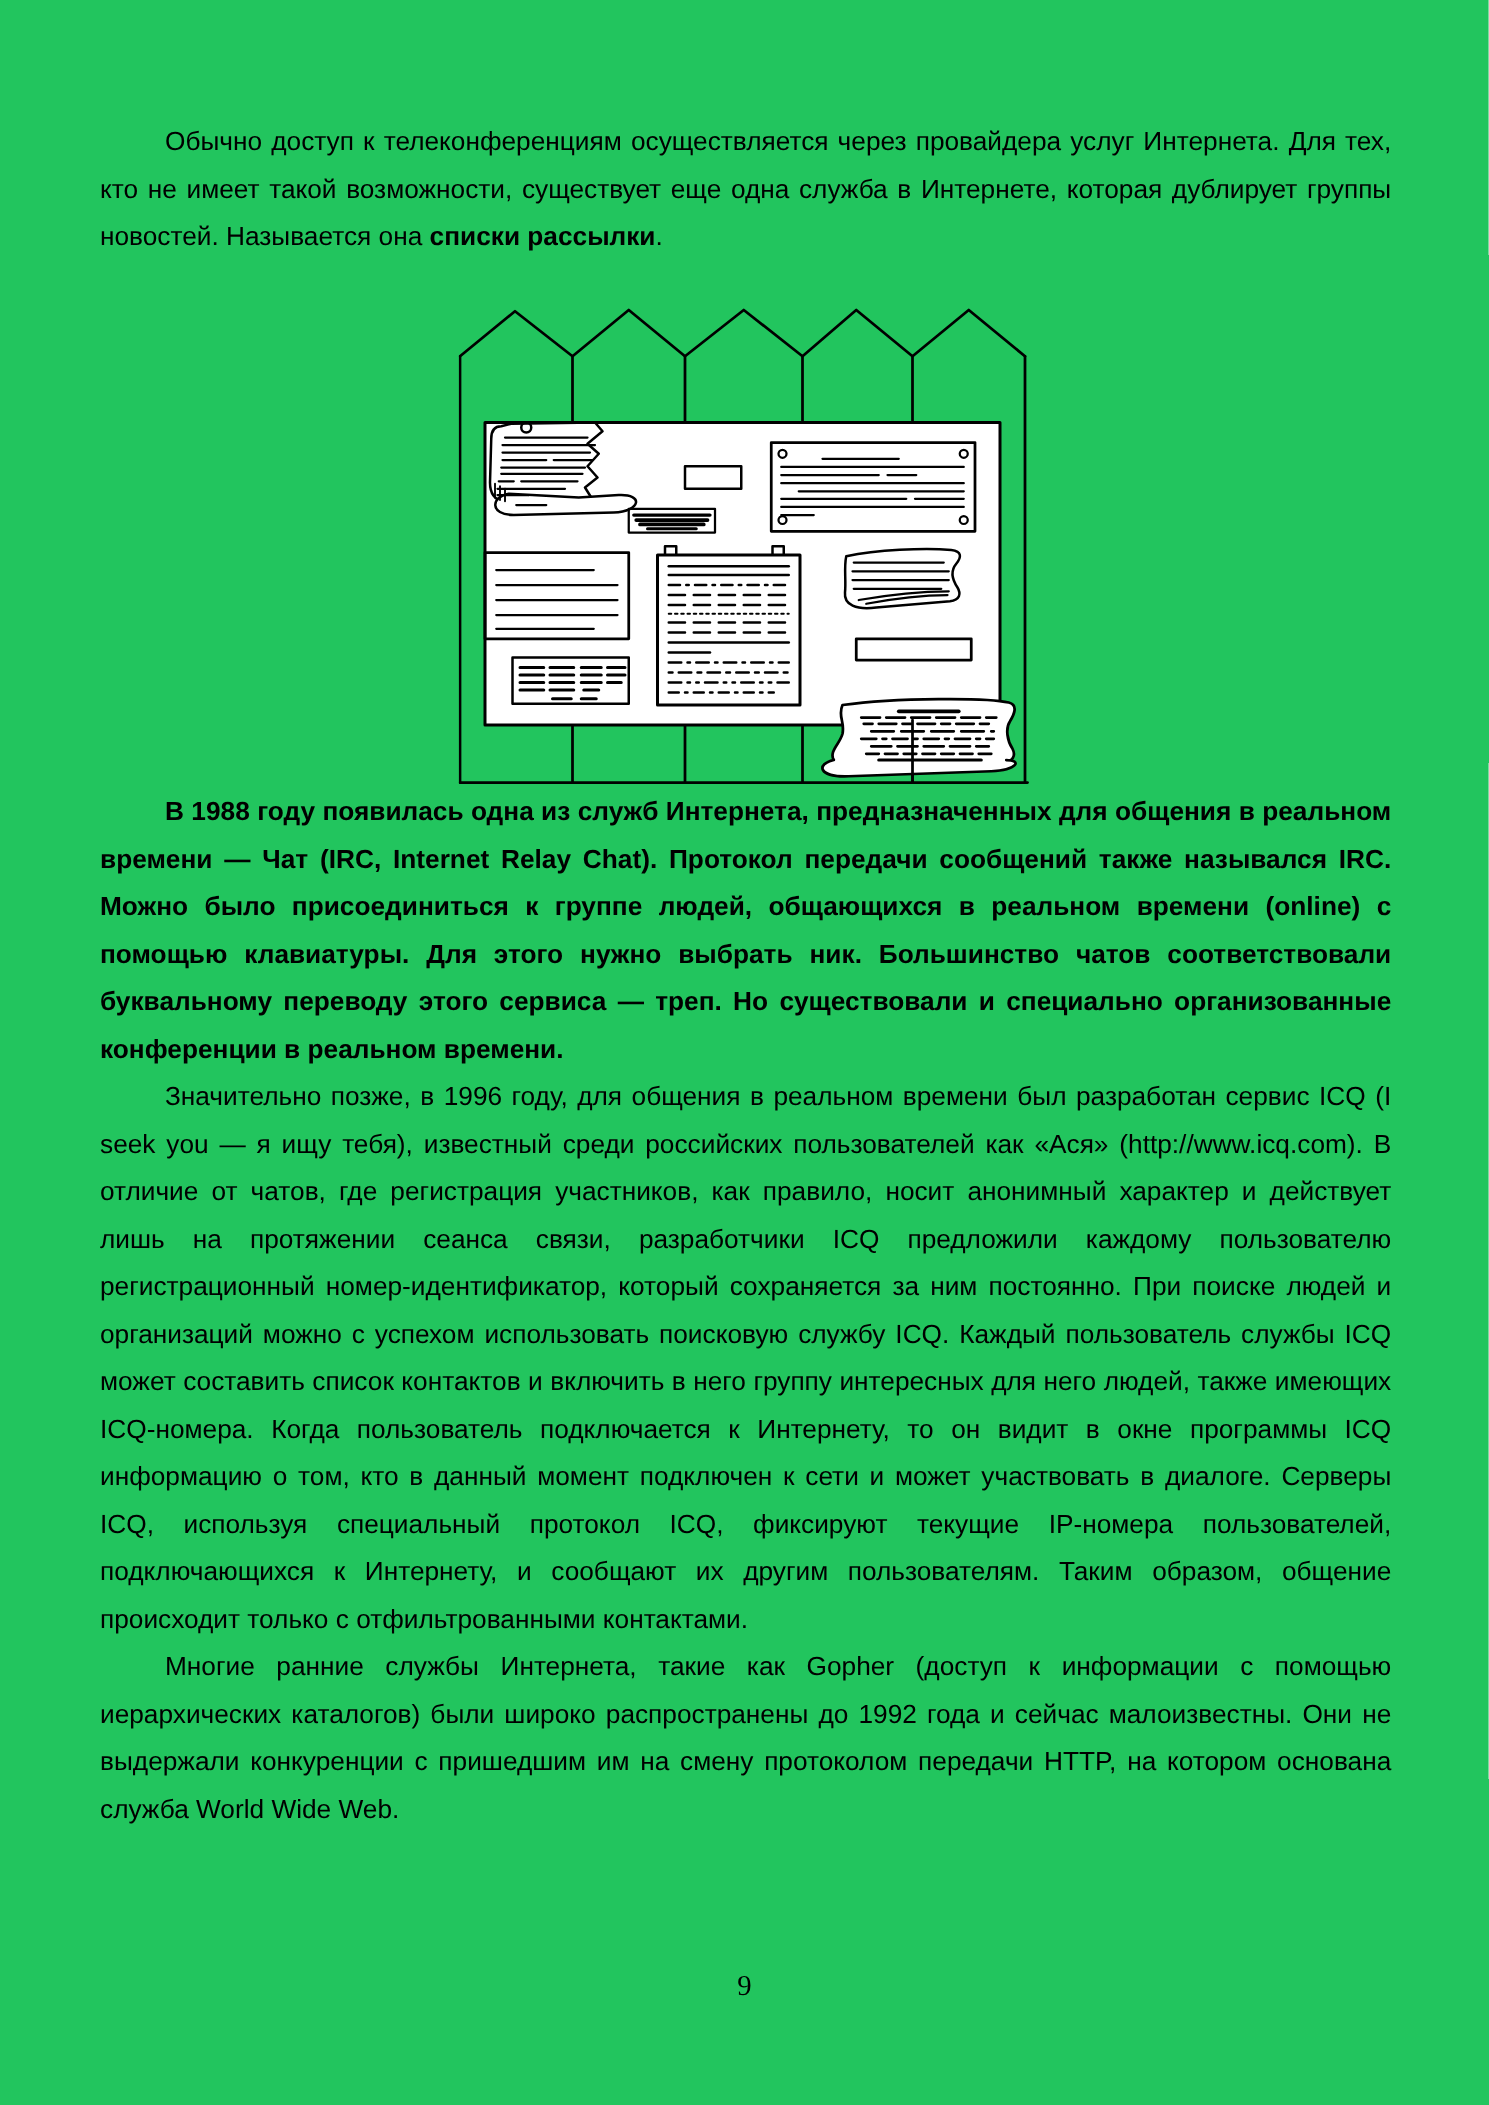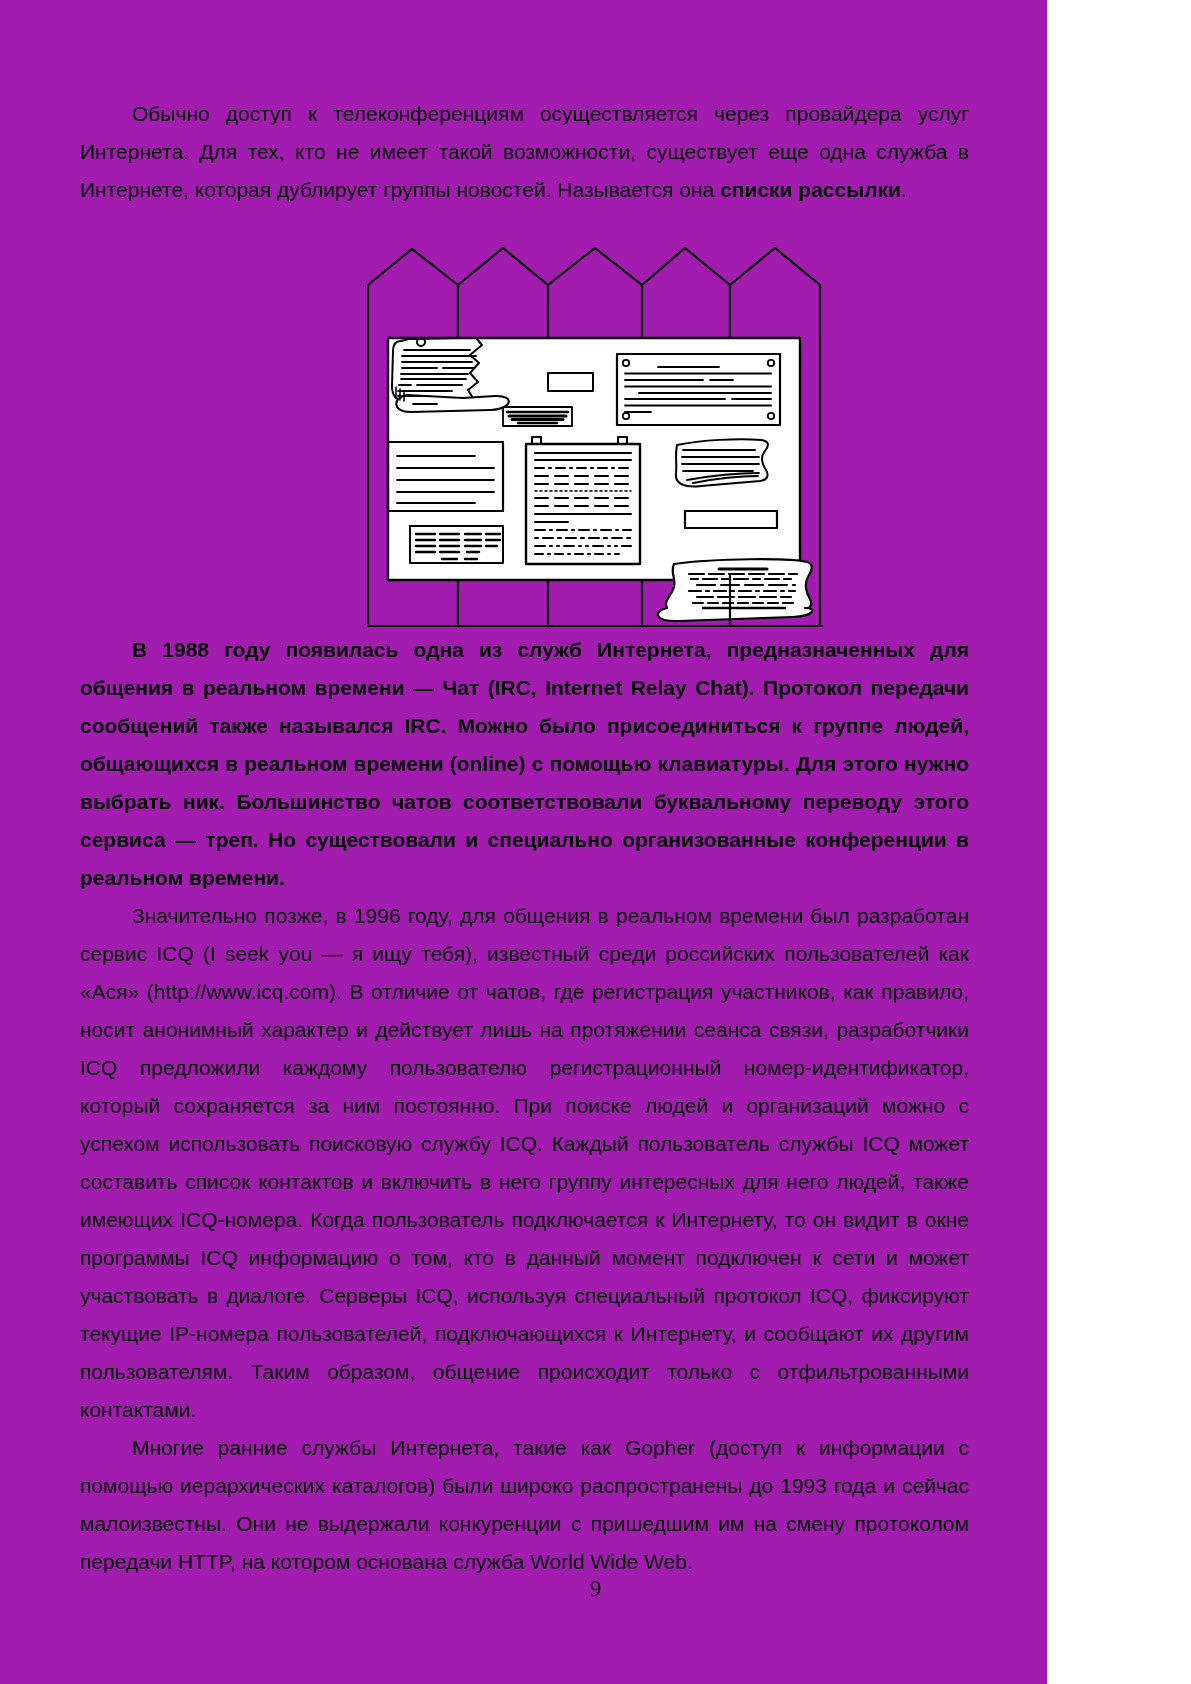--- a/index.html
+++ b/index.html
@@ -1,19 +1,19 @@
 <!DOCTYPE html>
 <html lang="ru"><head>
 <meta charset="utf-8">
 <style>
   html,body{margin:0;padding:0;background:#ffffff;}
   body{width:1191px;height:1684px;position:relative;
        font-family:"Liberation Sans",sans-serif;color:#000;}
-  .page{position:relative;width:1047px;height:1684px;box-sizing:border-box;
-        padding:0 78px 0 80px;overflow:hidden;background:#a21caf;}
+  .page{position:relative;width:1191px;height:1684px;box-sizing:border-box;
+        padding:0 78px 0 80px;overflow:hidden;background:#22c55e;}
   p.body-par{font-size:21px;line-height:38px;text-align:justify;
              text-indent:52px;margin:0;}
   p.body-par b{font-weight:bold;}
   #par-1{margin-top:95px;}
   #par-2{margin-top:2px;font-weight:bold;}
   .figure-wrap{width:458px;height:383px;margin:37px 0 0 287px;}
   .figure-wrap svg{display:block;}
   .page-number{position:absolute;left:0;width:1191px;top:1576px;
                text-align:center;font-family:"Liberation Serif",serif;
                font-size:23px;color:#000;}
@@ -134,16 +134,16 @@
 
         <path stroke-width="2.2" d="M363,330 V380"></path>
       </g>
     </svg>
   </div>
 
   <p class="body-par" id="par-2"><span>В 1988 году появилась одна из служб Интернета, предназначенных для общения в реальном времени — Чат (IRC, Internet Relay Chat). Протокол передачи сообщений также назывался IRC. Можно было присоединиться к группе людей, общающихся в реальном времени (online) с помощью клавиатуры. Для этого нужно выбрать ник. Большинство чатов соответствовали буквальному переводу этого сервиса — треп. Но существовали и специально организованные конференции в реальном времени.</span></p>
 
   <p class="body-par" id="par-3"><span>Значительно позже, в 1996 году, для общения в реальном времени был разработан сервис ICQ (I seek you — я ищу тебя), известный среди российских пользователей как «Ася» (http://www.icq.com). В отличие от чатов, где регистрация участников, как правило, носит анонимный характер и действует лишь на протяжении сеанса связи, разработчики ICQ предложили каждому пользователю регистрационный номер-идентификатор, который сохраняется за ним постоянно. При поиске людей и организаций можно с успехом использовать поисковую службу ICQ. Каждый пользователь службы ICQ может составить список контактов и включить в него группу интересных для него людей, также имеющих ICQ-номера. Когда пользователь подключается к Интернету, то он видит в окне программы ICQ информацию о том, кто в данный момент подключен к сети и может участвовать в диалоге. Серверы ICQ, используя специальный протокол ICQ, фиксируют текущие IP-номера пользователей, подключающихся к Интернету, и сообщают их другим пользователям. Таким образом, общение происходит только с отфильтрованными контактами.</span></p>
 
-  <p class="body-par" id="par-4"><span>Многие ранние службы Интернета, такие как Gopher (доступ к информации с помощью иерархических каталогов) были широко распространены до 1993 года и сейчас малоизвестны. Они не выдержали конкуренции с пришедшим им на смену протоколом передачи HTTP, на котором основана служба World Wide Web.</span></p>
+  <p class="body-par" id="par-4"><span>Многие ранние службы Интернета, такие как Gopher (доступ к информации с помощью иерархических каталогов) были широко распространены до 1992 года и сейчас малоизвестны. Они не выдержали конкуренции с пришедшим им на смену протоколом передачи HTTP, на котором основана служба World Wide Web.</span></p>
 
   <div class="page-number">9</div>
 </div>
 
 </body></html>

